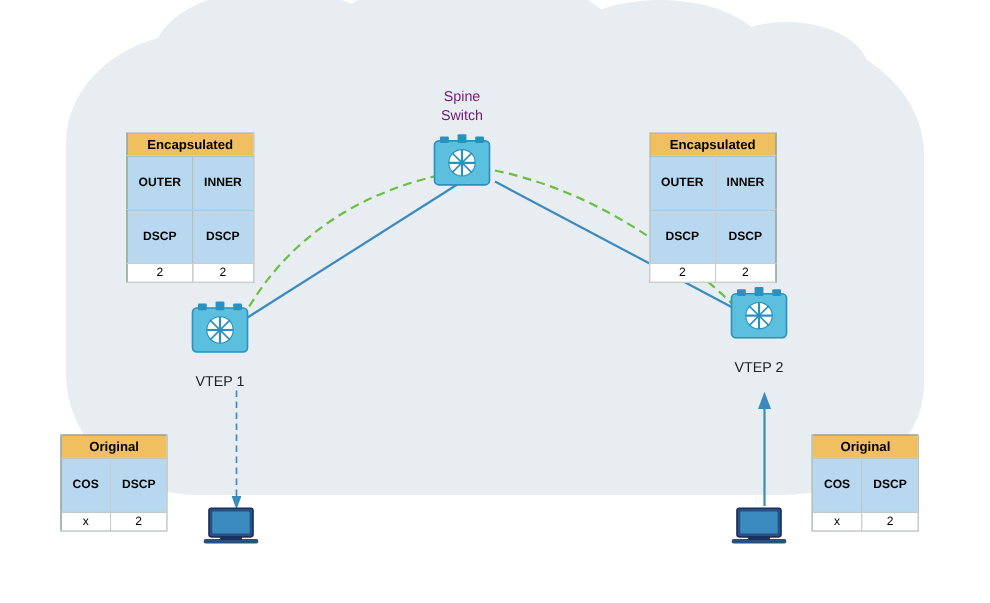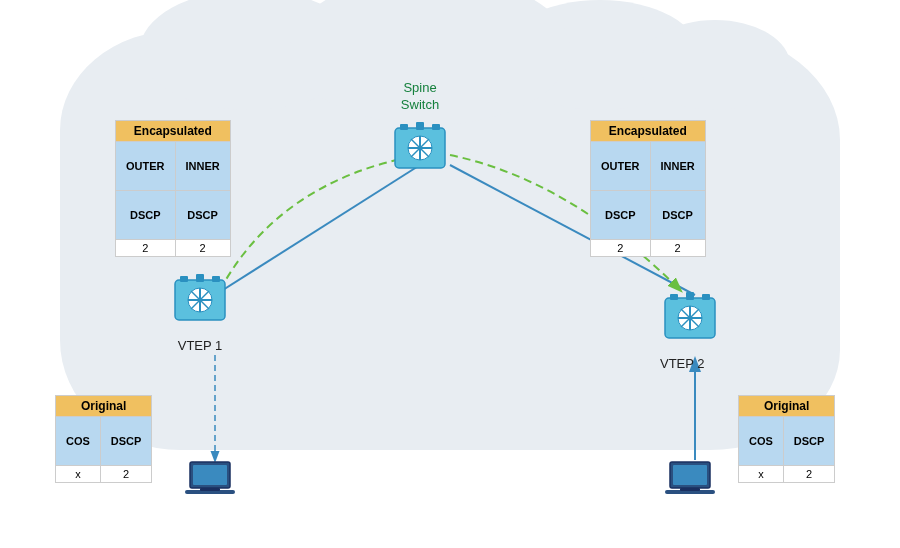--- a/index.html
+++ b/index.html
@@ -92,23 +92,24 @@
     
     .vtep1 {
       position: absolute;
       top: 270px;
       left: 170px;
       z-index: 10;
       text-align: center;
     }
     .vtep2 {
       position: absolute;
-      top: 288px;
+      top: 257px;
       left: 660px;
       z-index: 10;
+      text-align: center;
     }
     .vtep-label {
       font-size: 13px;
       color: #222;
       margin-top: 4px;
       font-weight: normal;
     }
 
     
     .switch-icon {
@@ -216,21 +217,21 @@
       <marker id="arrowBlue1" markerWidth="8" markerHeight="8" refX="6" refY="3" orient="auto">
         <path d="M0,0 L0,6 L8,3 z" fill="#3a8abf"></path>
       </marker>
       <marker id="arrowBlue2" markerWidth="8" markerHeight="8" refX="6" refY="3" orient="auto">
         <path d="M0,0 L0,6 L8,3 z" fill="#3a8abf"></path>
       </marker>
     </defs>
   </svg>
 
   <div class="spine-switch">
-    <div style="font-size:13px; color:#15803d; line-height:1.3; margin-bottom:4px;">
+    <div style="font-size:13px; color:#701a75; line-height:1.3; margin-bottom:4px;">
       <span>Spine</span><br><span>Switch</span>
     </div>
     <svg class="switch-icon" viewBox="0 0 60 60">
 
       <rect x="5" y="10" width="50" height="40" rx="4" fill="#5bc0de" stroke="#2a90c0" stroke-width="1.5"></rect>
 
       <circle cx="30" cy="30" r="12" fill="white" stroke="#2a90c0" stroke-width="1"></circle>
 
       <line x1="18" y1="30" x2="42" y2="30" stroke="#2a90c0" stroke-width="2"></line>
       <line x1="30" y1="18" x2="30" y2="42" stroke="#2a90c0" stroke-width="2"></line>

